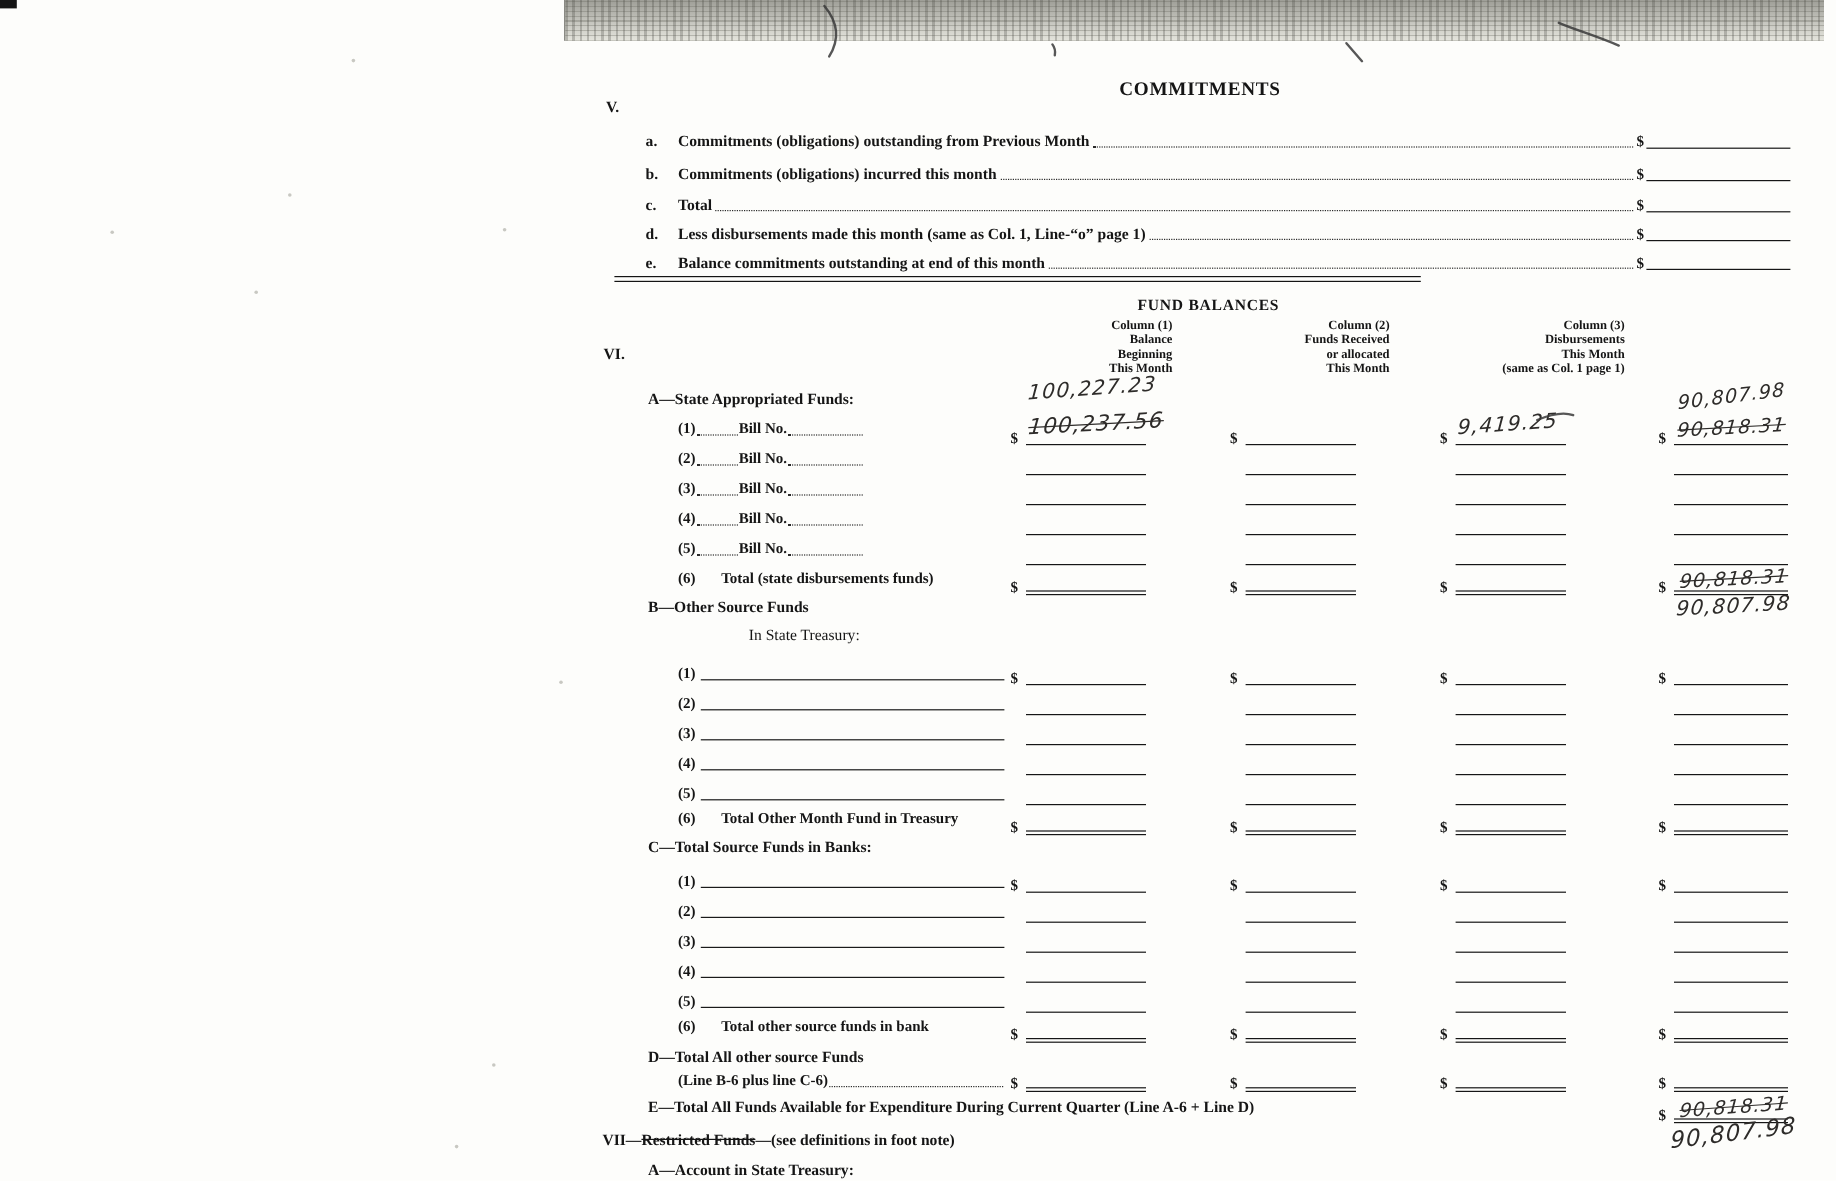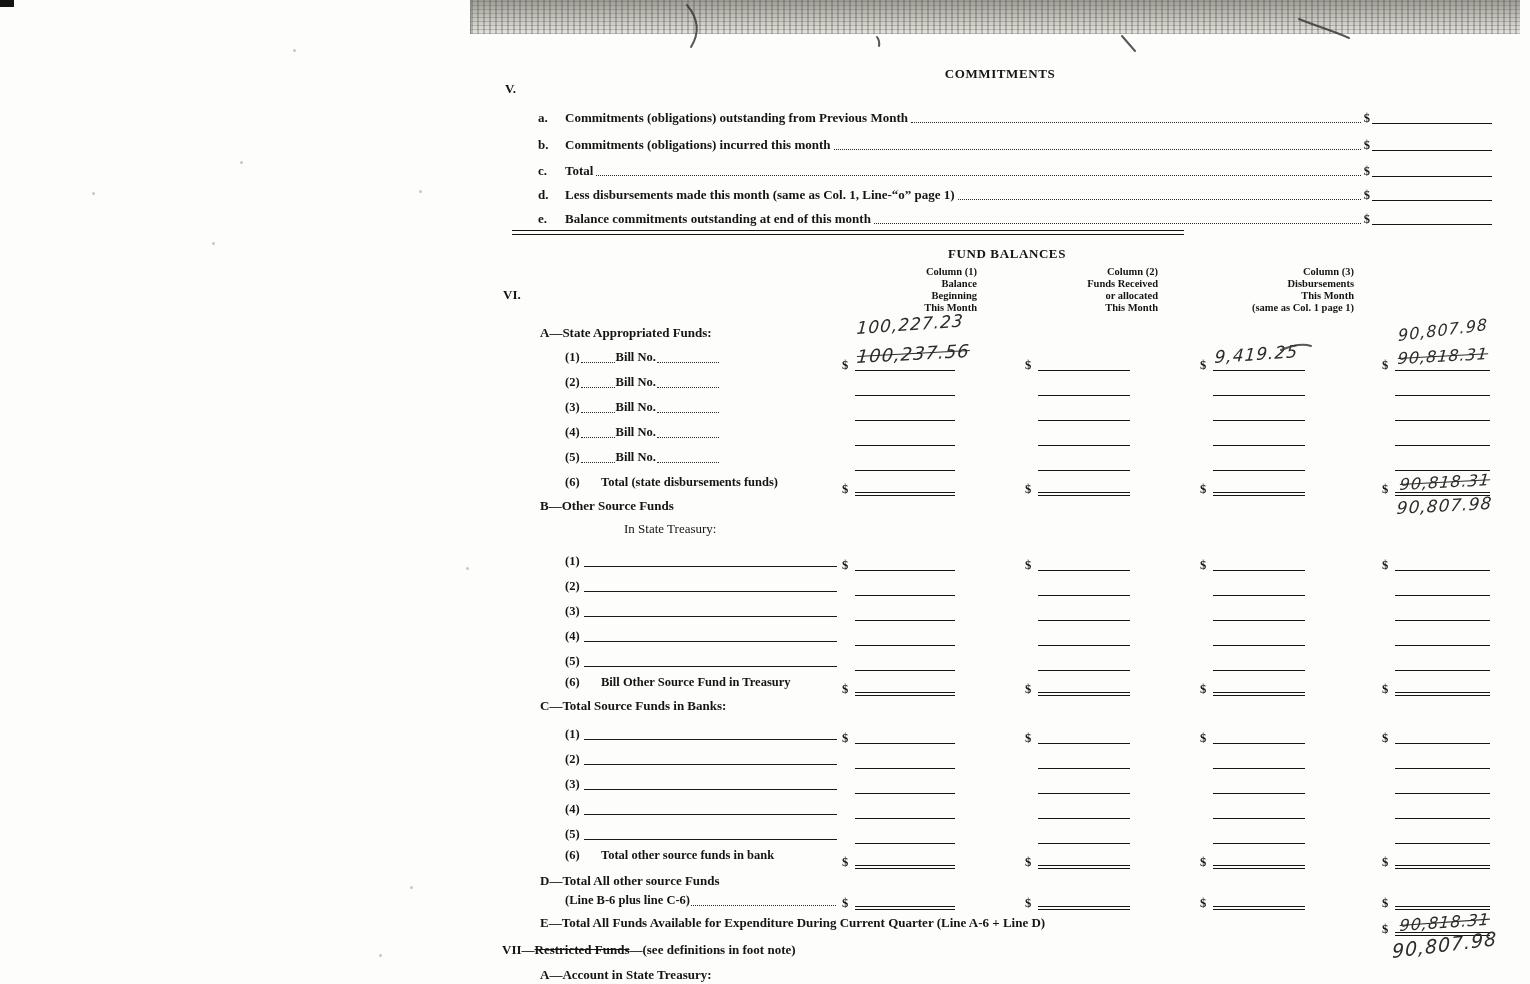--- a/index.html
+++ b/index.html
@@ -18,21 +18,21 @@
       repeating-linear-gradient(90deg, rgba(70,70,64,.28) 0 2px, rgba(0,0,0,0) 2px 6px),
       repeating-linear-gradient(0deg, rgba(110,110,100,.35) 0 1px, rgba(0,0,0,0) 1px 4px),
       linear-gradient(#9e9e97, #c6c6bf 55%, #e4e4dc);
   }
   .corner-mark { position:absolute; left:0; top:0; width:14px; height:7px; background:#141414; }
   .speck { position:absolute; width:3px; height:3px; border-radius:50%; background:#c8c8c2; }
   .pen-svg { position:absolute; left:0; top:0; z-index:7; pointer-events:none; }
 
   
   .commitments-title { position:absolute; left:470px; top:66px; width:1060px; text-align:center;
-    font-weight:bold; font-size:13px; letter-spacing:.6px; }
+    font-weight:bold; font-size:16px; letter-spacing:.6px; }
   .fb-title { position:absolute; left:470px; top:246px; width:1074px; text-align:center;
     font-weight:bold; font-size:13px; letter-spacing:.6px; }
   .numeral { position:absolute; font-weight:bold; font-size:13px; }
   .sec-head { position:absolute; font-weight:bold; font-size:13px; }
   .sub-head { position:absolute; font-weight:normal; font-size:13px; }
 
   
   .c-row { position:absolute; left:538px; width:954px; height:18px;
     display:flex; align-items:flex-end; font-weight:bold; font-size:13px; }
   .c-letter { width:27px; }
@@ -118,21 +118,21 @@
   <div class="total-row" style="top:475px">
     <span class="rnum">(6)</span>
     <span>Total (state disbursements funds)</span>
   </div>
 
   <div class="sec-head" style="left:540px;top:498px">B—Other Source Funds</div>
   <div class="sub-head" style="left:624px;top:521px">In State Treasury:</div>
 
   <div class="total-row" style="top:675px">
     <span class="rnum">(6)</span>
-    <span>Bill Other Source Fund in Treasury</span>
+    <span>Total Other Month Fund in Treasury</span>
   </div>
 
   <div class="sec-head" style="left:540px;top:698px">C—Total Source Funds in Banks:</div>
 
   <div class="total-row" style="top:848px">
     <span class="rnum">(6)</span>
     <span>Total other source funds in bank</span>
   </div>
 
   <div class="sec-head" style="left:540px;top:873px">D—Total All other source Funds</div>

